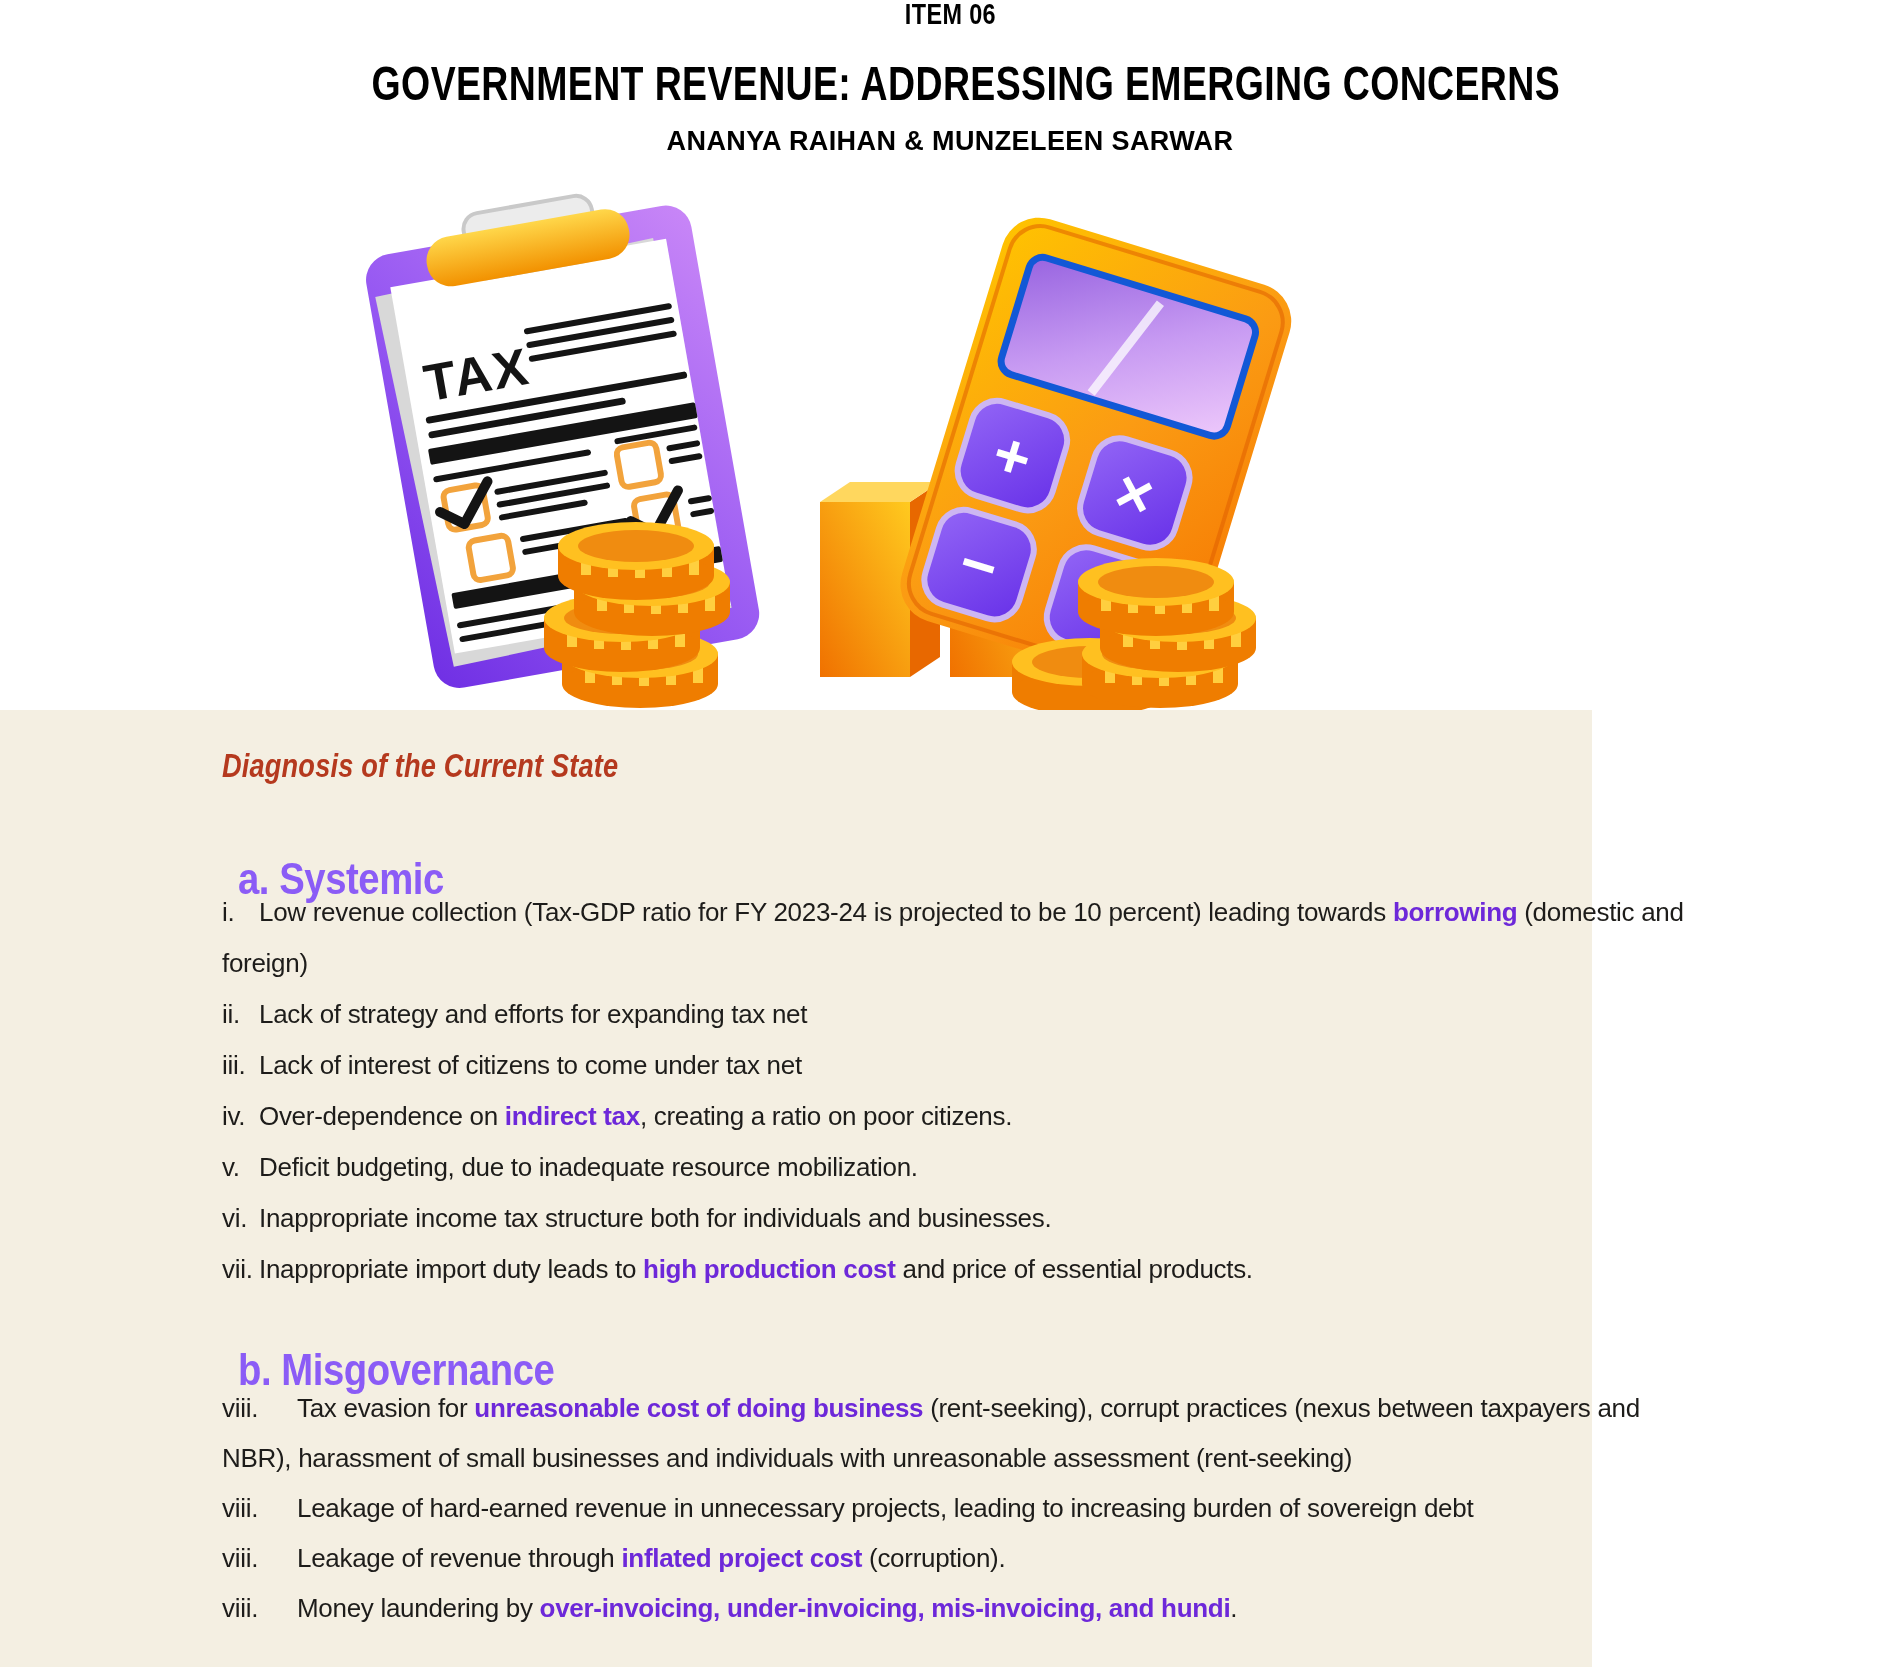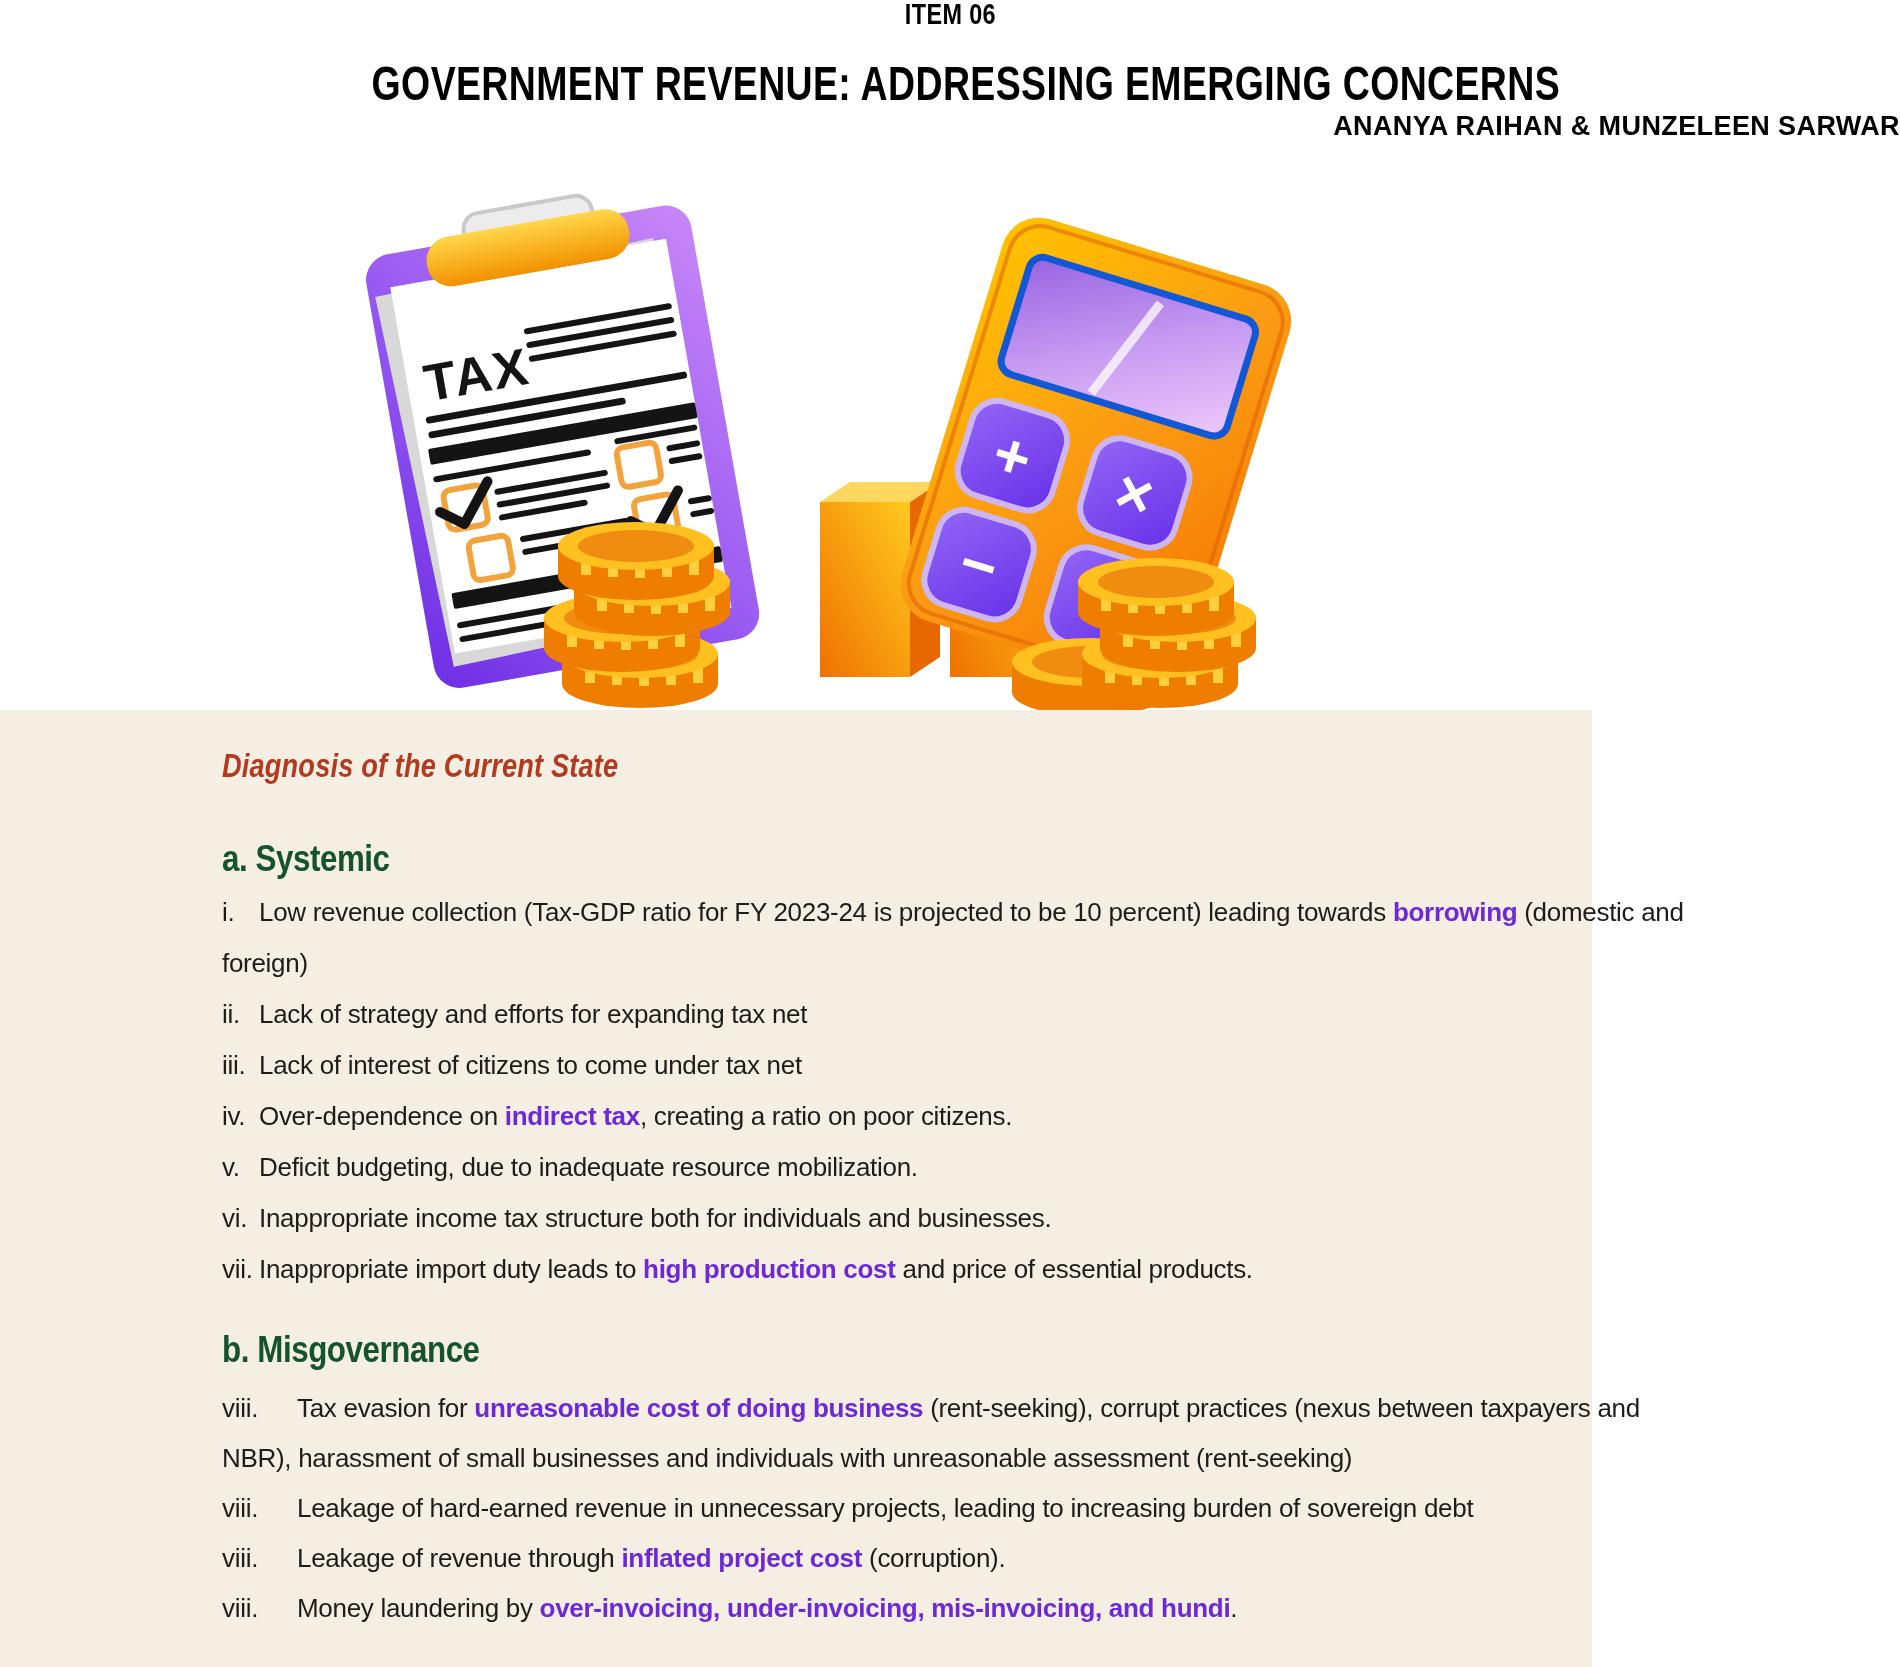--- a/index.html
+++ b/index.html
@@ -1,31 +1,31 @@
 <!DOCTYPE html>
 <html><head>
 <meta charset="utf-8">
 <style>
   html,body{margin:0;padding:0;}
   body{width:1900px;height:1667px;background:#ffffff;font-family:"Liberation Sans",sans-serif;}
   .page{position:relative;width:1900px;height:1667px;overflow:hidden;background:#ffffff;}
   .scale-narrow{display:inline-block;transform:scaleX(0.78);transform-origin:50% 50%;white-space:nowrap;}
   .item-label{position:absolute;top:-3px;left:0;width:100%;text-align:center;font-size:30px;font-weight:bold;letter-spacing:0.5px;}
   .doc-title{position:absolute;top:40px;left:0;width:100%;text-align:center;font-size:48px;font-weight:bold;margin:16px;letter-spacing:0.5px;}
-  .authors{position:absolute;top:111px;left:0;width:100%;text-align:right;font-size:27px;font-weight:bold;letter-spacing:0.4px;}
+  .authors{position:absolute;top:126px;left:0;width:100%;text-align:center;font-size:27px;font-weight:bold;letter-spacing:0.4px;}
 
   
   .illus{position:absolute;left:300px;top:172px;width:1000px;height:540px;overflow:visible;}
   .illus svg{overflow:visible;}
 
   
   .band{position:absolute;left:0;top:710px;width:1592px;height:957px;background:#f4efe2;}
   .h-diagnosis{position:absolute;left:222px;top:36px;margin:0;color:#b5391e;font-size:34px;font-weight:bold;font-style:italic;letter-spacing:0.2px;}
   .h-diagnosis .sx{display:inline-block;transform:scaleX(0.8);transform-origin:0 50%;white-space:nowrap;}
-  .h-sub{position:absolute;left:222px;margin:0;color:#14532d;font-size:36px;font-weight:bold;}
+  .h-sub{position:absolute;left:222px;margin:16px;color:#8b5cf6;font-size:44px;font-weight:bold;}
   .h-sub .sx{display:inline-block;transform:scaleX(0.87);transform-origin:0 50%;white-space:nowrap;letter-spacing:-0.5px;}
   .h-sub-a{top:128px;}
   .h-sub-b{top:619px;}
 
   .list{position:absolute;left:222px;width:1660px;color:#1d1c1a;font-size:26px;letter-spacing:-0.3px;}
   .list-a{top:177px;line-height:51px;}
   .list-b{top:673px;line-height:50px;}
   .li{display:block;}
   .num{display:inline-block;}
   .list-a .num{width:37px;}

